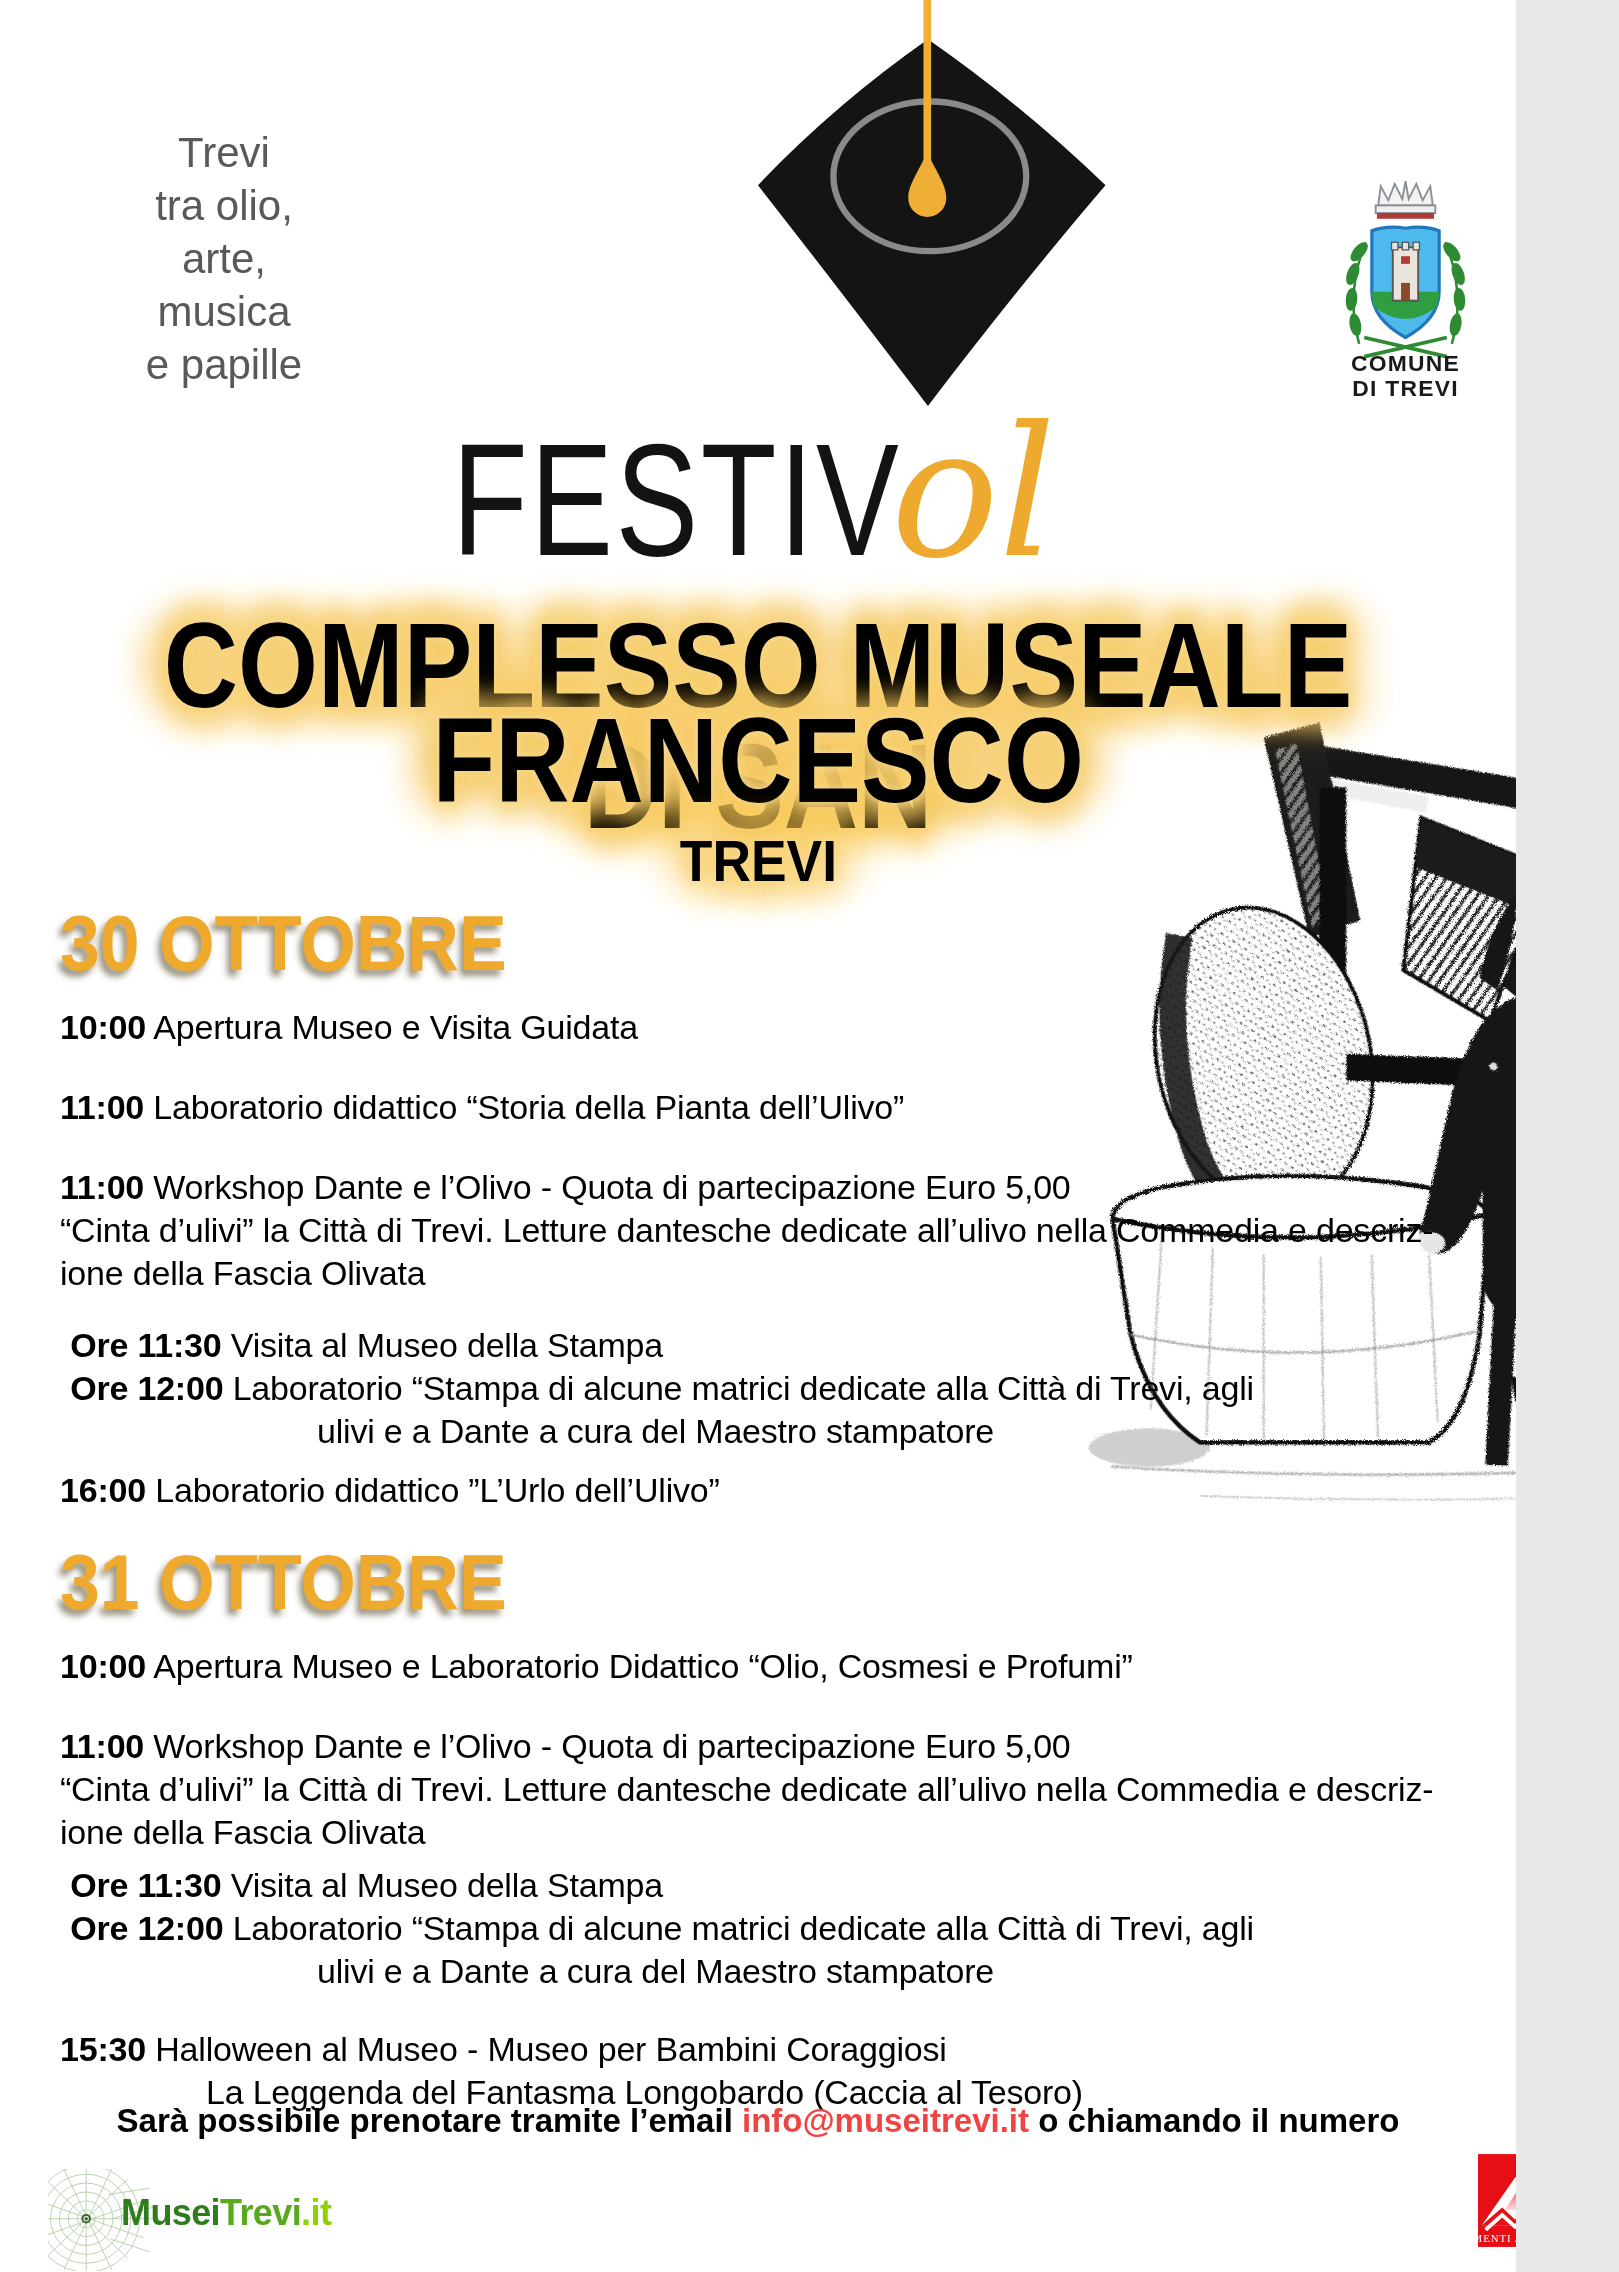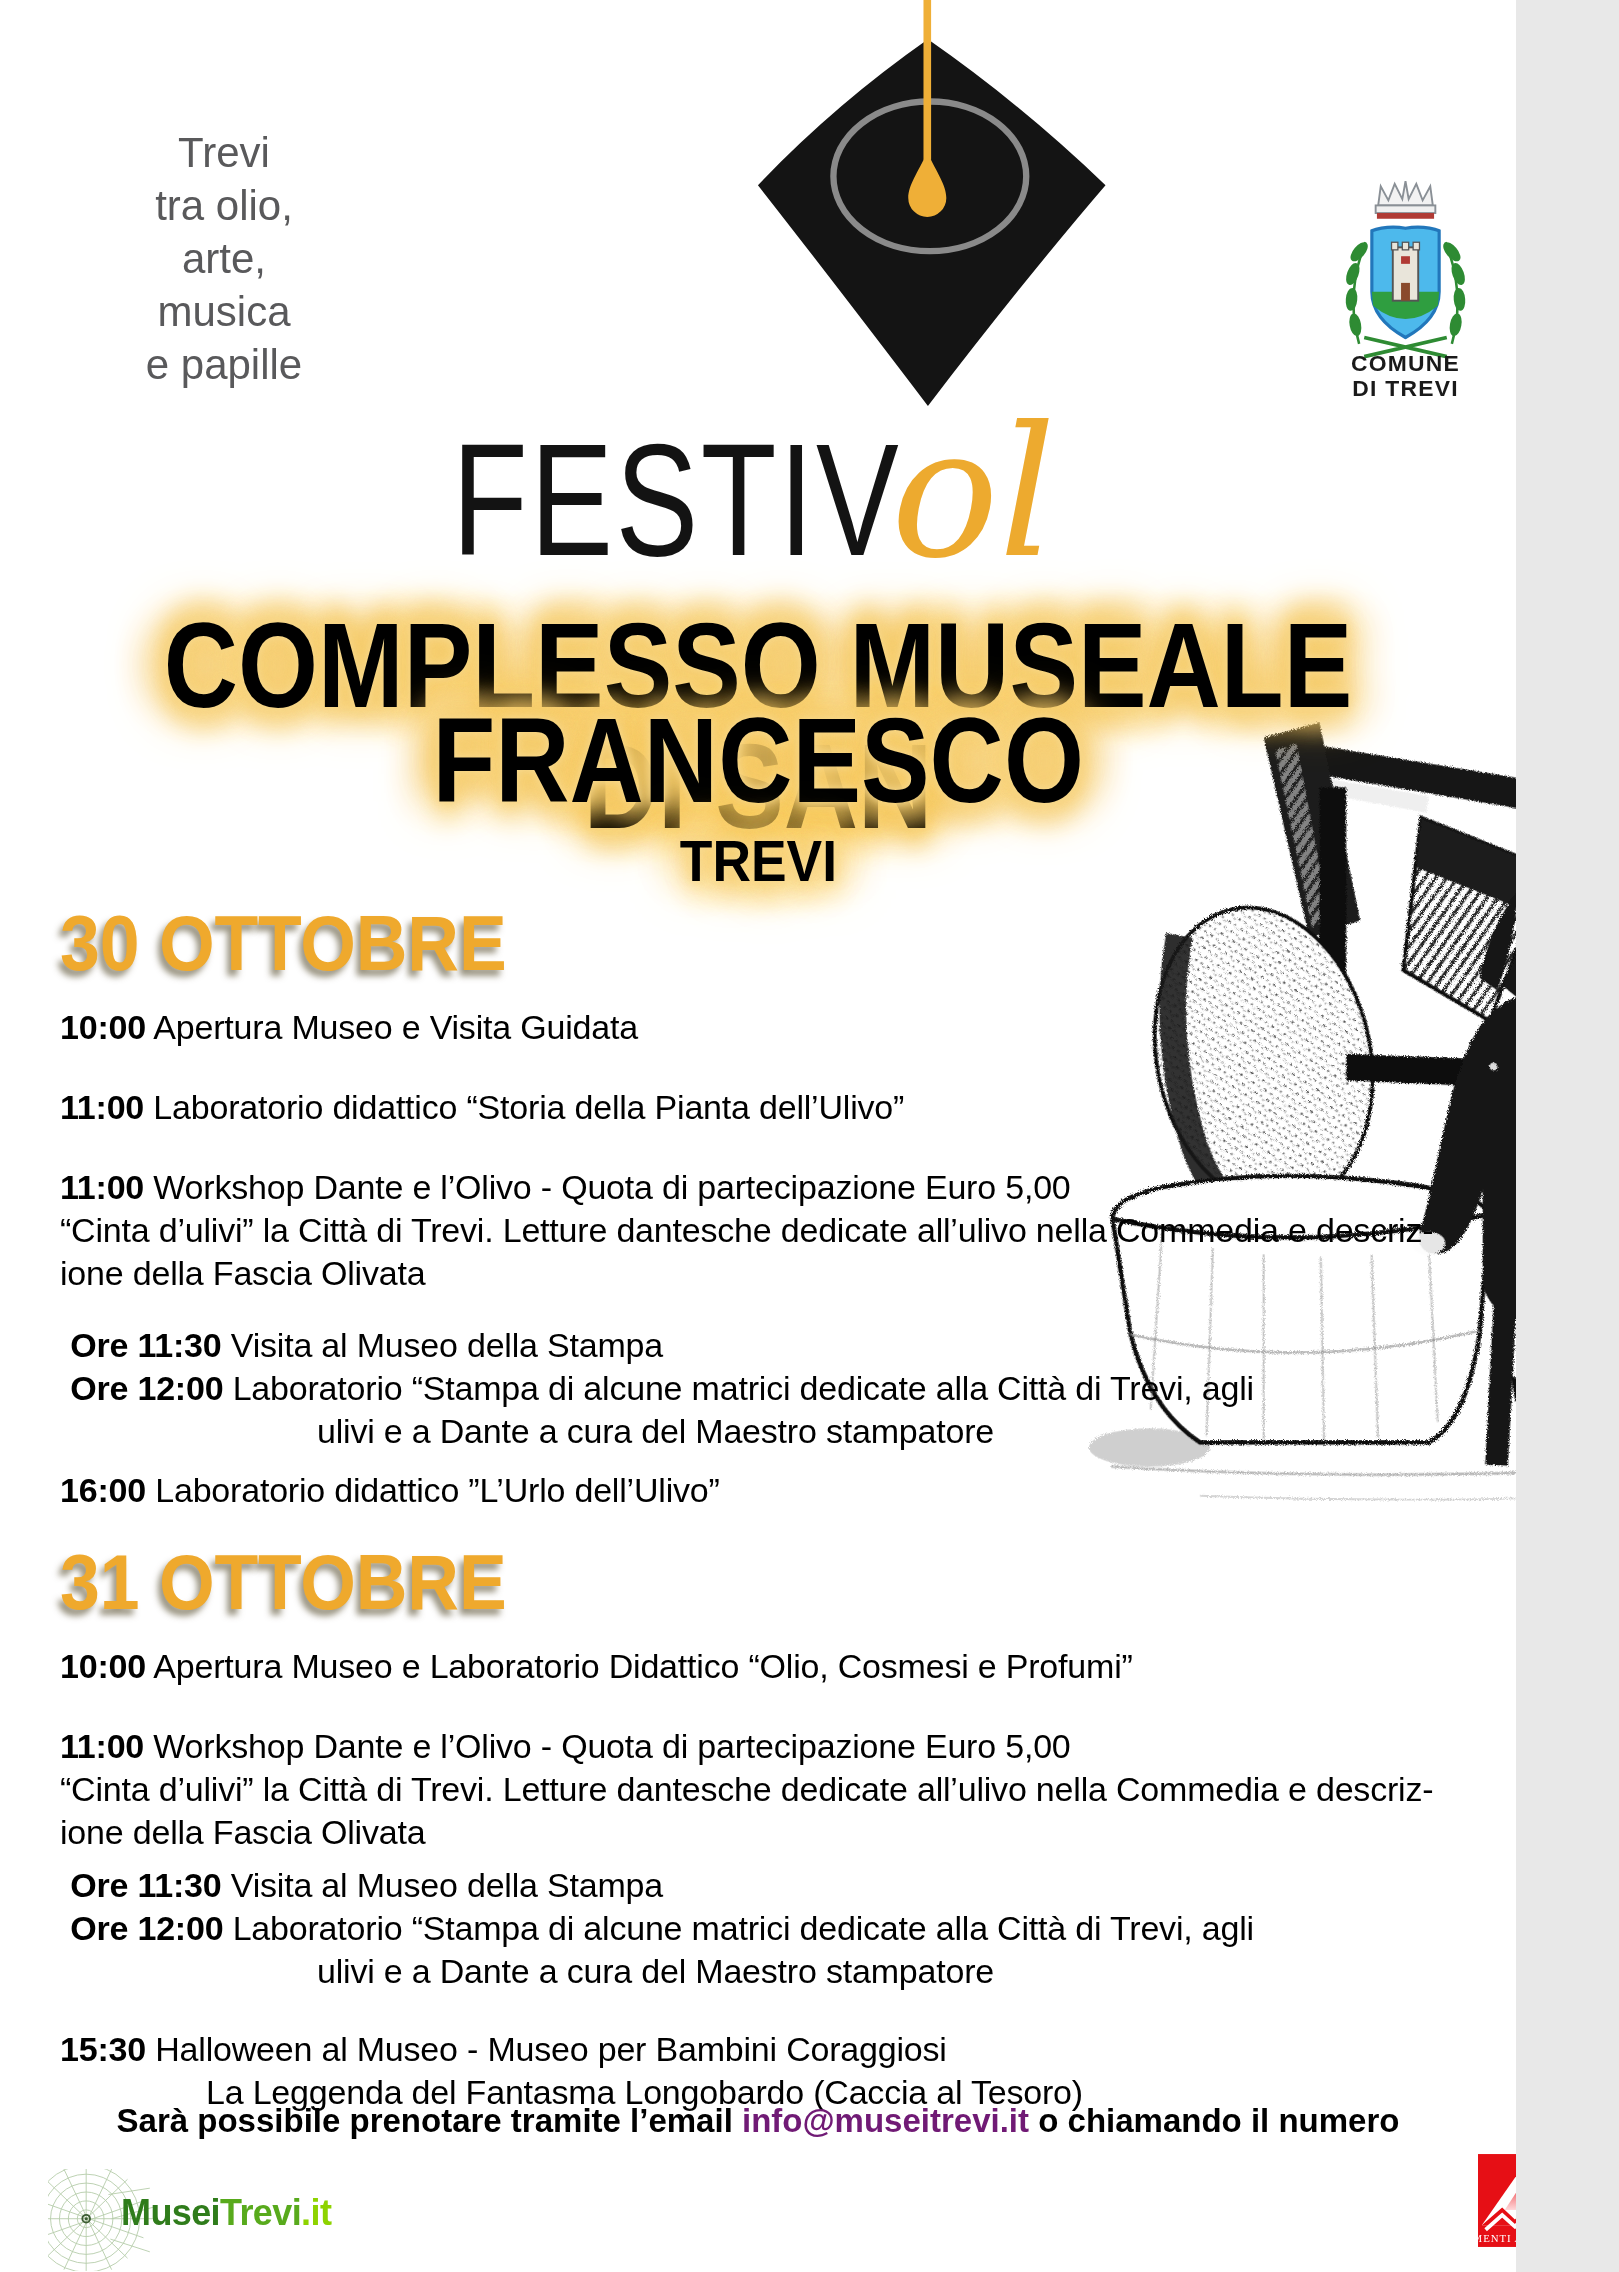--- a/index.html
+++ b/index.html
@@ -33,21 +33,21 @@
          text-shadow:-4.4px 5.7px 6.3px rgba(92,82,52,.62);margin-bottom:24px;}
   .sec-h.second{margin-top:32px;}
   .l{line-height:43px;white-space:pre;}
   .l b{font-weight:bold;}
   .g58{margin-top:37px}.g45{margin-top:29px}.g35{margin-top:16px}.g16{margin-top:10.2px}.g40{margin-top:35px}
   .ind1{padding-left:10.2px}.ind2{padding-left:257px}.ind3{padding-left:146px}
 
   
   .booking{position:absolute;top:2099px;left:0;right:0;text-align:center;font-size:33px;
            font-weight:bold;line-height:44px;z-index:3;}
-  .red{color:#701a75;}
+  .red{color:#ef4444;}
 
   .mt-web{position:absolute;left:48px;top:2169px;z-index:2;}
   .mt-text{position:absolute;left:121px;top:2192px;font-size:36px;font-weight:bold;
            letter-spacing:-0.6px;z-index:3;white-space:nowrap;}
   .mt1{color:#2f7c1b}.mt2{color:#58aa1c}.mt3{color:#8ed300}
   .menti{position:absolute;left:1478px;top:2154px;z-index:3;}
 
   .art{position:absolute;left:1073px;top:711px;z-index:1;}
 </style>
 </head>

